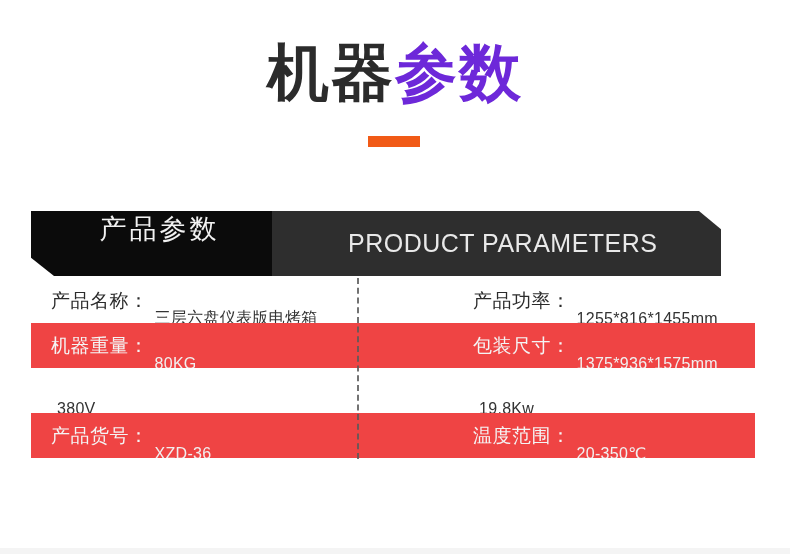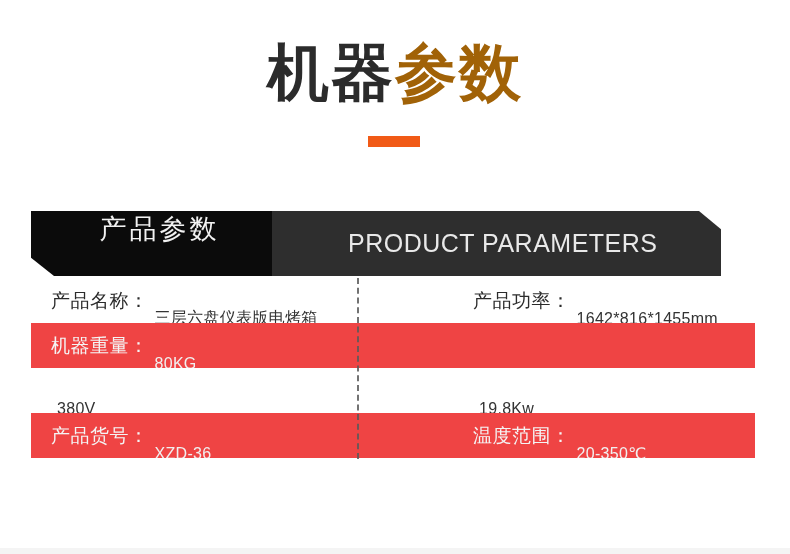--- a/index.html
+++ b/index.html
@@ -38,21 +38,21 @@
     font-weight: bold;
     letter-spacing: 2px;
     white-space: nowrap;
     font-family: "Liberation Sans", "DejaVu Sans", sans-serif;
   }
   .title-dark {
     color: #2b2b2b;
     margin-top: 33px;
   }
   .title-red {
-    color: #a16207;
+    color: #6d28d9;
   }
   .title-underline {
     position: absolute;
     left: 368px;
     top: 136px;
     width: 52px;
     height: 11px;
     background: #f15a16;
   }
 
@@ -203,29 +203,33 @@
 
   <div class="spec-table">
 
     <div class="spec-row light">
       <div class="spec-cell left-cell">
         <span class="spec-label">产品名称：</span>
         <span class="spec-value">三层六盘仪表版电烤箱</span>
       </div>
       <div class="spec-cell right-cell">
         <span class="spec-label">产品功率：</span>
-        <span class="spec-value">1642*816*1455mm</span>
+        <span class="spec-value">1255*816*1455mm</span>
       </div>
     </div>
 
     <div class="spec-row dark">
       <div class="spec-cell left-cell">
         <span class="spec-label">机器重量：</span>
         <span class="spec-value">80KG</span>
       </div>
+      <div class="spec-cell right-cell">
+        <span class="spec-label">包装尺寸：</span>
+        <span class="spec-value">1375*936*1575mm</span>
+      </div>
     </div>
 
     <div class="spec-row light">
       <div class="spec-cell left-cell">
         <span class="spec-value">380V</span>
       </div>
       <div class="spec-cell right-cell">
         <span class="spec-value">19.8Kw</span>
       </div>
     </div>

